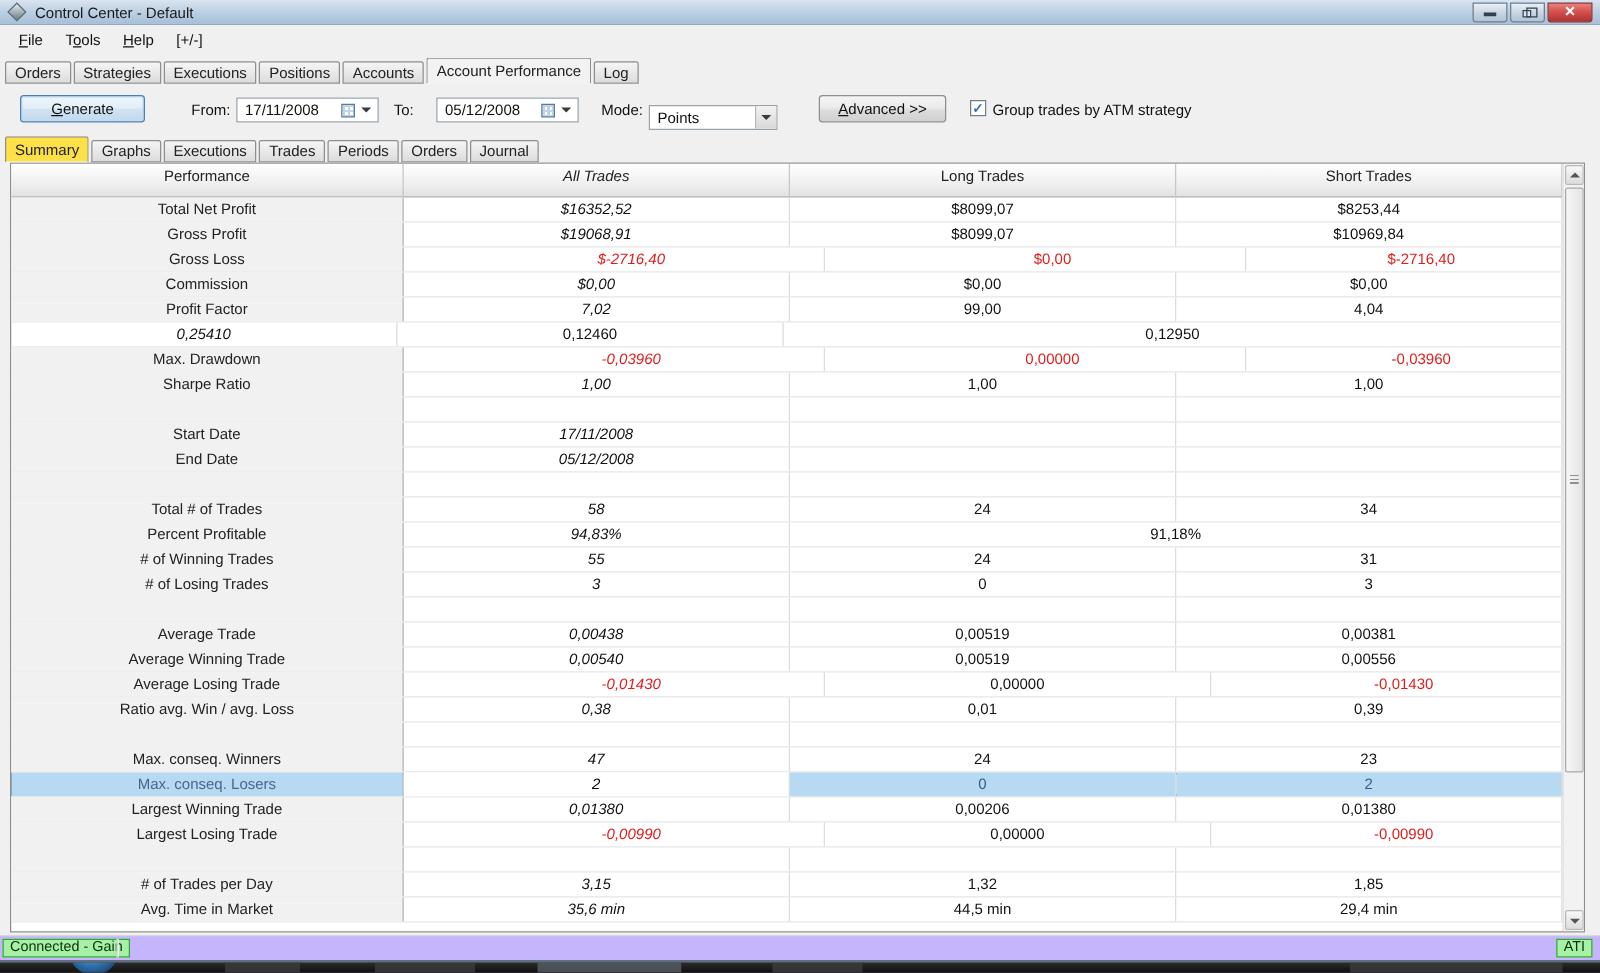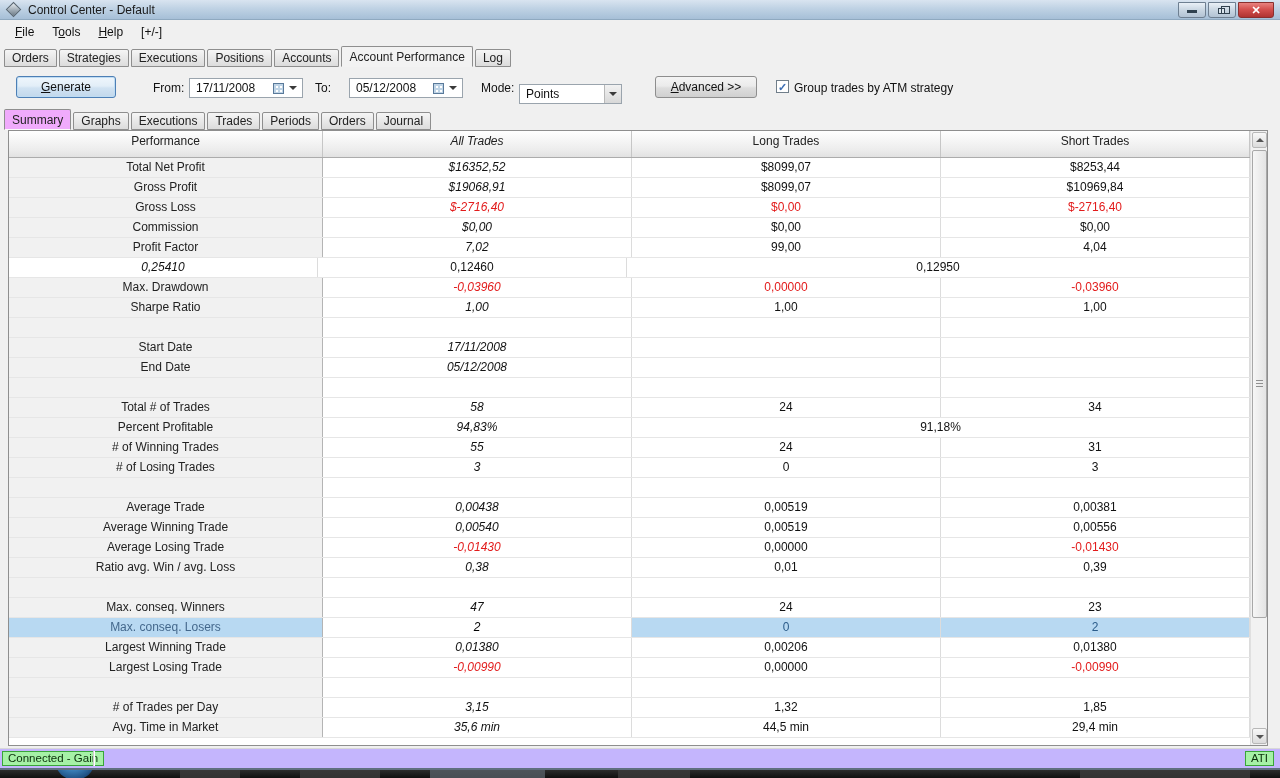--- a/index.html
+++ b/index.html
@@ -27,21 +27,21 @@
   .menu-item { font-size:12px; padding:2px 9px; color:#111; }
   .menu-item u { text-decoration:underline; }
 
   
   .tabstrip { position:absolute; left:0; width:100%; display:flex; align-items:flex-end; padding-left:4px; }
   .main-tabstrip { top:45px; height:22px; }
   .sub-tabstrip { top:108px; height:22px; }
   .tab { height:18px; line-height:17px; padding:0 7px; font-size:12px; color:#222;
     background:linear-gradient(#F5F5F5,#DCDCDC); border:1px solid #8E8E8E; border-radius:2px 2px 0 0; margin-right:2px; margin-bottom:0; }
   .tab.active { height:21px; line-height:20px; background:#F2F2F2; border-bottom:1px solid #F2F2F2; position:relative; z-index:3; }
-  .sub-tabstrip .tab.active { background:#f0abfc; border-bottom:1px solid #FAFAFA; }
+  .sub-tabstrip .tab.active { background:#fde047; border-bottom:1px solid #FAFAFA; }
 
   
   .toolbar { position:absolute; left:0; top:67px; width:100%; height:41px; }
   .btn { position:absolute; height:22px; font-size:12px; text-align:center; line-height:20px; color:#111;
     border:1px solid #8E8E8E; border-radius:3px; background:linear-gradient(#F4F4F4,#EBEBEB 45%,#DDDDDD 55%,#D0D0D0); }
   .btn.default { border-color:#4D7FB5; box-shadow:inset 0 0 0 1px #BFDCF3;
     background:linear-gradient(#EFF6FC,#E2EEF8 45%,#D0E2F2 55%,#C2D8EC); }
   .btn u { text-decoration:underline; }
   .tlabel { position:absolute; font-size:12px; color:#111; }
   .field { position:absolute; height:20px; background:#fff; border:1px solid #9AA4AD; display:flex; align-items:center; font-size:12px; }
@@ -59,21 +59,21 @@
   
   .table { position:absolute; left:8px; top:130px; width:1260px; height:616px; background:#fff; border:1px solid #8E8E8E; overflow:hidden; }
   .thead { display:flex; height:27px; margin-right:17px; background:linear-gradient(#FFFFFF,#EDEDED 70%,#E2E2E2);
     border-bottom:1px solid #ACACAC; font-size:12px; color:#222; }
   .th { line-height:20px; text-align:center; border-right:1px solid #C6C6C6; }
   .c0 { width:25.3%; } .c1 { width:24.9%;font-style:italic; } .c2 { width:24.9%; } .c3 { flex:1; }
   .tbody { margin-right:17px; }
   .row { display:flex; height:20px; border-bottom:1px solid #E6E6E6; font-size:12px; line-height:19px; color:#111; }
   .cell { text-align:center; border-right:1px solid #DCDCDC; overflow:hidden; white-space:nowrap; }
   .cell.label { background:#F1F1F1; border-right:1px solid #B4B4B4; color:#222; }
-  .cell.red { color:#E21B1B; }
+  .cell.red { color:#E21B1B;margin-left:28px; }
   .row.selected { box-shadow:inset 0 0 0 2px #000; }
   .row.selected .cell { background:#B8D9F2; }
   .row.selected .cell.label { color:#44688C; }
   .row.selected .c2, .row.selected .c3 { color:#2B5C8A; }
   .row.selected .c1 { background:#fff; color:#000; }
 
   
   .vscroll { position:absolute; right:0; top:0; bottom:0; width:17px; background:#F2F2F2; border-left:1px solid #E0E0E0; }
   .sbtn { position:absolute; left:1px; width:15px; height:16px; border:1px solid #B8B8B8; border-radius:2px;
     background:linear-gradient(#F8F8F8,#DCDCDC); }

